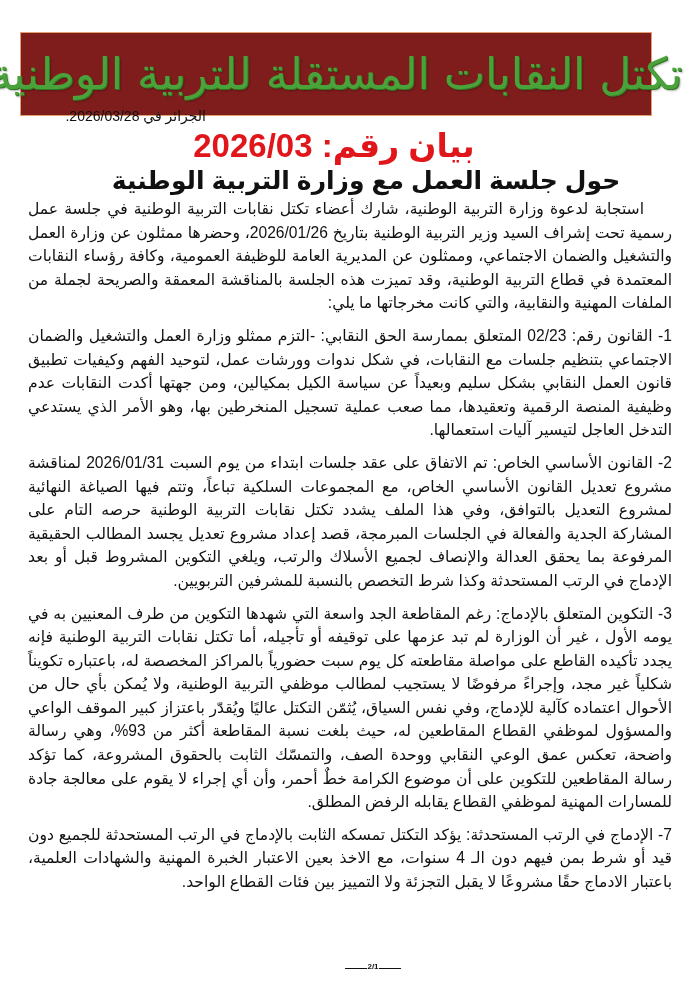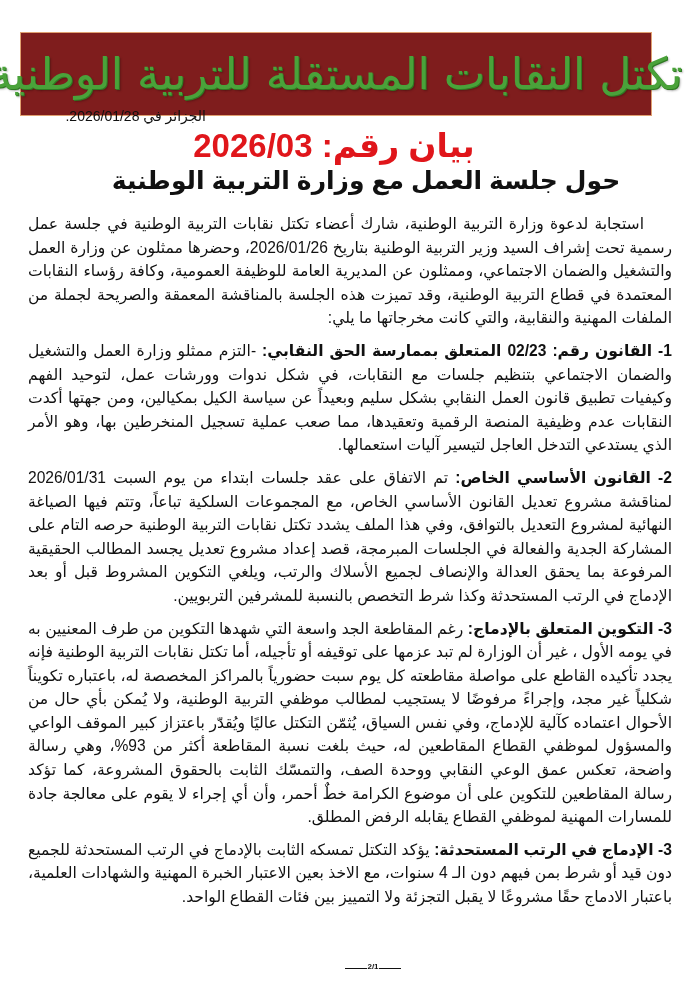--- a/index.html
+++ b/index.html
@@ -73,35 +73,35 @@
       font-size: 25px;
       font-weight: bold;
       color: #111111;
       line-height: 1.1;
       padding-left: 16px;
     }
     .body-text {
       position: absolute;
       left: 28px;
       right: 28px;
-      top: 212px;
+      top: 197px;
       font-size: 15.6px;
       line-height: 23.6px;
       text-align: justify;
       text-align-last: right;
       direction: rtl;
     }
     .body-text p {
       margin: 0 0 9px 0;
     }
     .intro {
       text-indent: 28px;
     }
     .point-head {
-      font-weight: bold;
+      font-weight: normal;
     }
     .footer {
       position: absolute;
       left: 0;
       width: 700px;
       top: 962px;
       text-align: center;
       font-size: 8px;
       font-weight: bold;
       direction: ltr;
@@ -116,42 +116,42 @@
   </style>
 </head>
 <body>
 
 <div class="page">
 
   <div class="title-box" style="border-color: rgb(224, 160, 112);">
     <span class="title-text" style="color: rgb(74, 162, 58);">تكتل النقابات المستقلة للتربية الوطنية</span>
   </div>
 
-  <div class="date-line">الجزائر في 2026/01/28.</div>
+  <div class="date-line">الجزائر في 2026/03/28.</div>
 
   <div class="statement-title" style="color: rgb(224, 22, 27);">بيان رقم: 2026/03</div>
   <div class="statement-subtitle">حول جلسة العمل مع وزارة التربية الوطنية</div>
 
   <div class="body-text">
     <p class="intro">استجابة لدعوة وزارة التربية الوطنية، شارك أعضاء تكتل نقابات التربية الوطنية في جلسة عمل رسمية تحت إشراف السيد وزير التربية الوطنية بتاريخ 2026/01/26، وحضرها ممثلون عن وزارة العمل والتشغيل والضمان الاجتماعي، وممثلون عن المديرية العامة للوظيفة العمومية، وكافة رؤساء النقابات المعتمدة في قطاع التربية الوطنية، وقد تميزت هذه الجلسة بالمناقشة المعمقة والصريحة لجملة من الملفات المهنية والنقابية، والتي كانت مخرجاتها ما يلي:</p>
 
     <p>
       <span class="point-head">1- القانون رقم: 02/23 المتعلق بممارسة الحق النقابي:</span><span> -التزم ممثلو وزارة العمل والتشغيل والضمان الاجتماعي بتنظيم جلسات مع النقابات، في شكل ندوات وورشات عمل، لتوحيد الفهم وكيفيات تطبيق قانون العمل النقابي بشكل سليم وبعيداً عن سياسة الكيل بمكيالين، ومن جهتها أكدت النقابات عدم وظيفية المنصة الرقمية وتعقيدها، مما صعب عملية تسجيل المنخرطين بها، وهو الأمر الذي يستدعي التدخل العاجل لتيسير آليات استعمالها.</span>
     </p>
 
     <p>
       <span class="point-head">2- القانون الأساسي الخاص:</span><span> تم الاتفاق على عقد جلسات ابتداء من يوم السبت 2026/01/31 لمناقشة مشروع تعديل القانون الأساسي الخاص، مع المجموعات السلكية تباعاً، وتتم فيها الصياغة النهائية لمشروع التعديل بالتوافق، وفي هذا الملف يشدد تكتل نقابات التربية الوطنية حرصه التام على المشاركة الجدية والفعالة في الجلسات المبرمجة، قصد إعداد مشروع تعديل يجسد المطالب الحقيقية المرفوعة بما يحقق العدالة والإنصاف لجميع الأسلاك والرتب، ويلغي التكوين المشروط قبل أو بعد الإدماج في الرتب المستحدثة وكذا شرط التخصص بالنسبة للمشرفين التربويين.</span>
     </p>
 
     <p>
       <span class="point-head">3- التكوين المتعلق بالإدماج:</span><span> رغم المقاطعة الجد واسعة التي شهدها التكوين من طرف المعنيين به في يومه الأول ، غير أن الوزارة لم تبد عزمها على توقيفه أو تأجيله، أما تكتل نقابات التربية الوطنية فإنه يجدد تأكيده القاطع على مواصلة مقاطعته كل يوم سبت حضورياً بالمراكز المخصصة له، باعتباره تكويناً شكلياً غير مجد، وإجراءً مرفوضًا لا يستجيب لمطالب موظفي التربية الوطنية، ولا يُمكن بأي حال من الأحوال اعتماده كآلية للإدماج، وفي نفس السياق، يُثمّن التكتل عاليًا ويُقدّر باعتزاز كبير الموقف الواعي والمسؤول لموظفي القطاع المقاطعين له، حيث بلغت نسبة المقاطعة أكثر من 93%، وهي رسالة واضحة، تعكس عمق الوعي النقابي ووحدة الصف، والتمسّك الثابت بالحقوق المشروعة، كما تؤكد رسالة المقاطعين للتكوين على أن موضوع الكرامة خطٌ أحمر، وأن أي إجراء لا يقوم على معالجة جادة للمسارات المهنية لموظفي القطاع يقابله الرفض المطلق.</span>
     </p>
 
     <p>
-      <span class="point-head">3- الإدماج في الرتب المستحدثة:</span><span> يؤكد التكتل تمسكه الثابت بالإدماج في الرتب المستحدثة للجميع دون قيد أو شرط بمن فيهم دون الـ 4 سنوات، مع الاخذ بعين الاعتبار الخبرة المهنية والشهادات العلمية، باعتبار الادماج حقًا مشروعًا لا يقبل التجزئة ولا التمييز بين فئات القطاع الواحد.</span>
+      <span class="point-head">7- الإدماج في الرتب المستحدثة:</span><span> يؤكد التكتل تمسكه الثابت بالإدماج في الرتب المستحدثة للجميع دون قيد أو شرط بمن فيهم دون الـ 4 سنوات، مع الاخذ بعين الاعتبار الخبرة المهنية والشهادات العلمية، باعتبار الادماج حقًا مشروعًا لا يقبل التجزئة ولا التمييز بين فئات القطاع الواحد.</span>
     </p>
   </div>
 
   <div class="footer">
     <span class="rule"></span><span>2/1</span><span class="rule"></span>
   </div>
 
 </div>
 
 </body></html>

